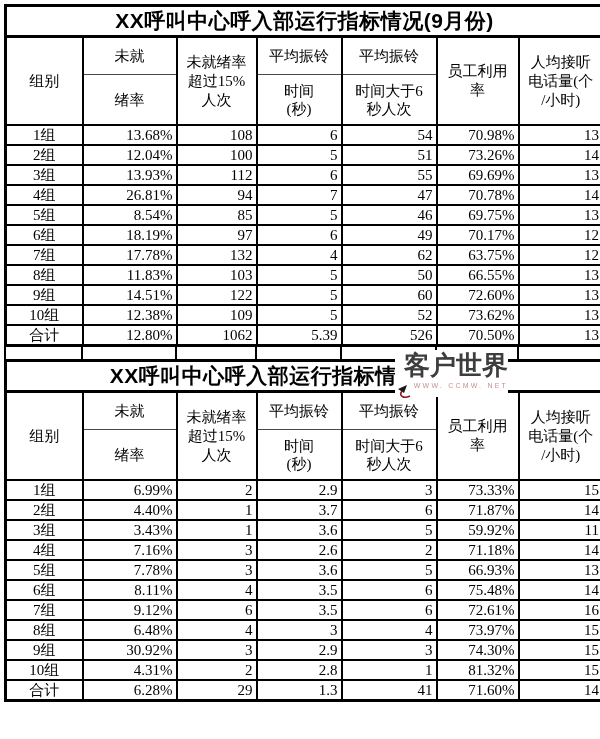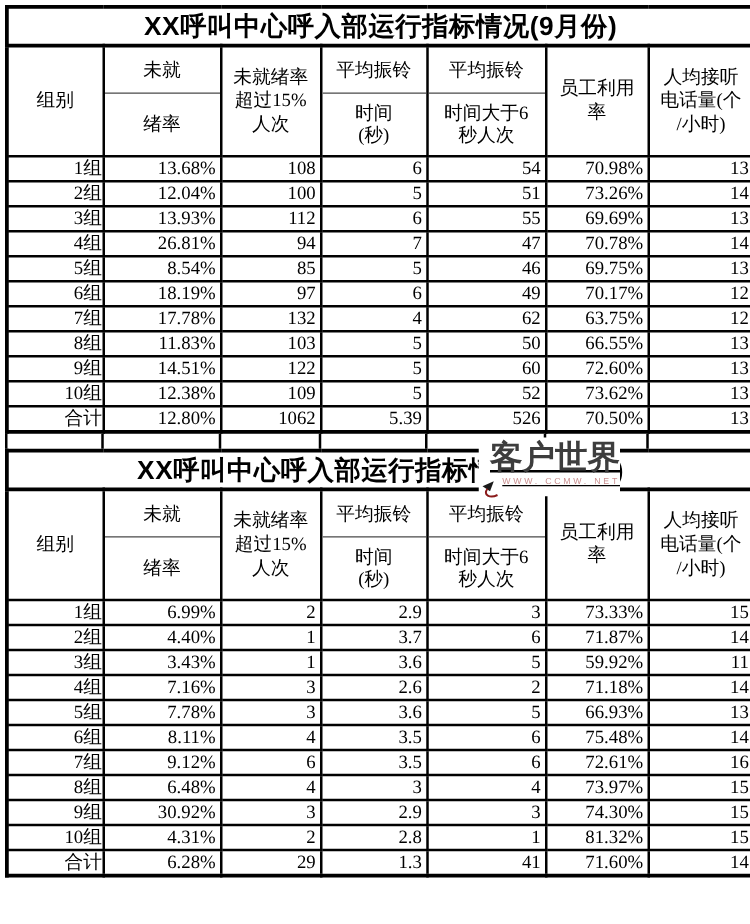--- a/index.html
+++ b/index.html
@@ -60,40 +60,39 @@
   tbody td {
     border: 2px solid #000;
     height: 20px;
     font-size: 15px;
     line-height: 18px;
     padding: 0 3px 0 0;
     text-align: right;
     white-space: nowrap;
     overflow: hidden;
   }
-  tbody td.c-label { padding: 0; }
+  tbody td.c-label { text-align: center; padding: 0; }
 
   table.spacer-table td {
     border-left: 2px solid #000;
     border-right: 2px solid #000;
     border-top: none;
     border-bottom: none;
     height: 12px;
     padding: 0;
   }
 
   .watermark {
     position: absolute;
-    top: 350px; right: 12px;
+    top: 350px; right: 0;
     width: 113px; height: 47px;
     background: #ffffff;
     z-index: 6;
     text-align: right;
     font-family: "Liberation Sans", "DejaVu Sans", sans-serif;
-    text-decoration: underline;
   }
   .wm-brand {
     font-size: 26px;
     font-weight: bold;
     color: #3d3d3d;
     line-height: 31px;
     letter-spacing: 0px;
     white-space: nowrap;
   }
   .wm-url {

